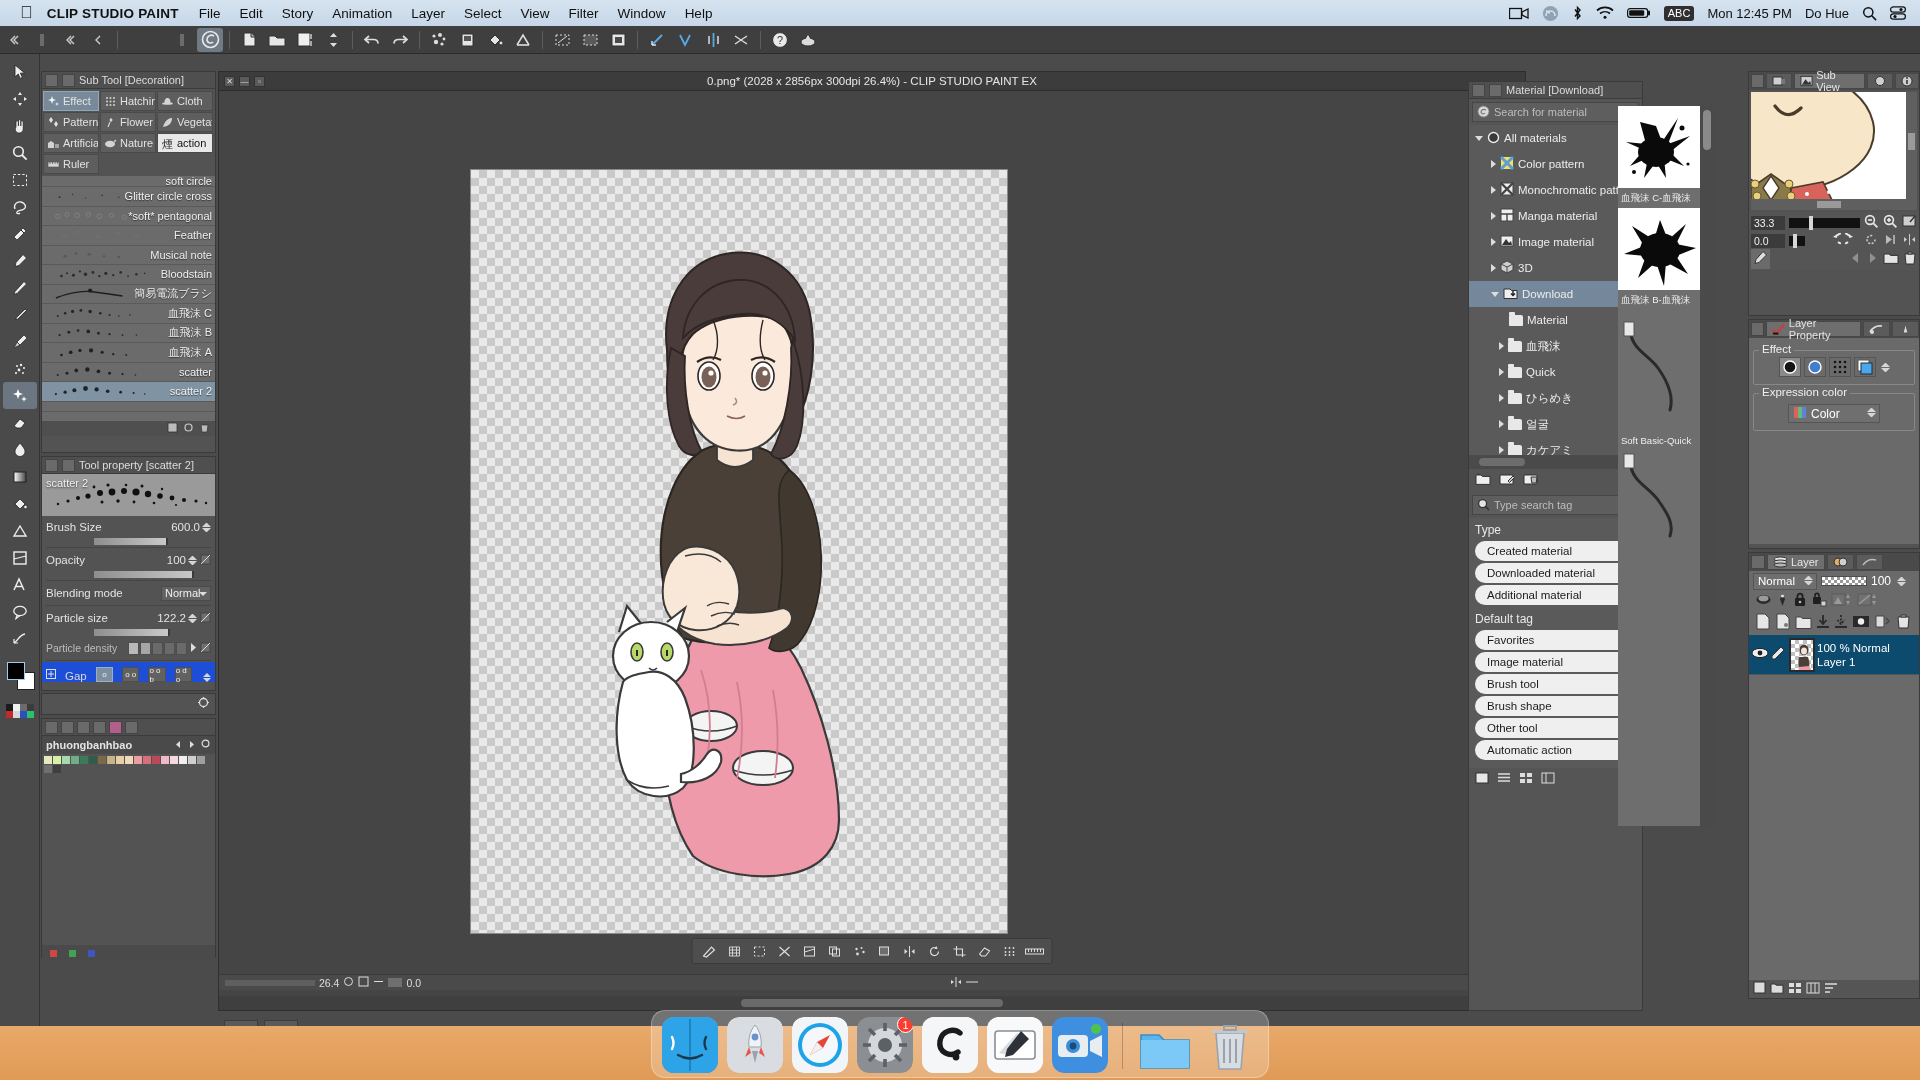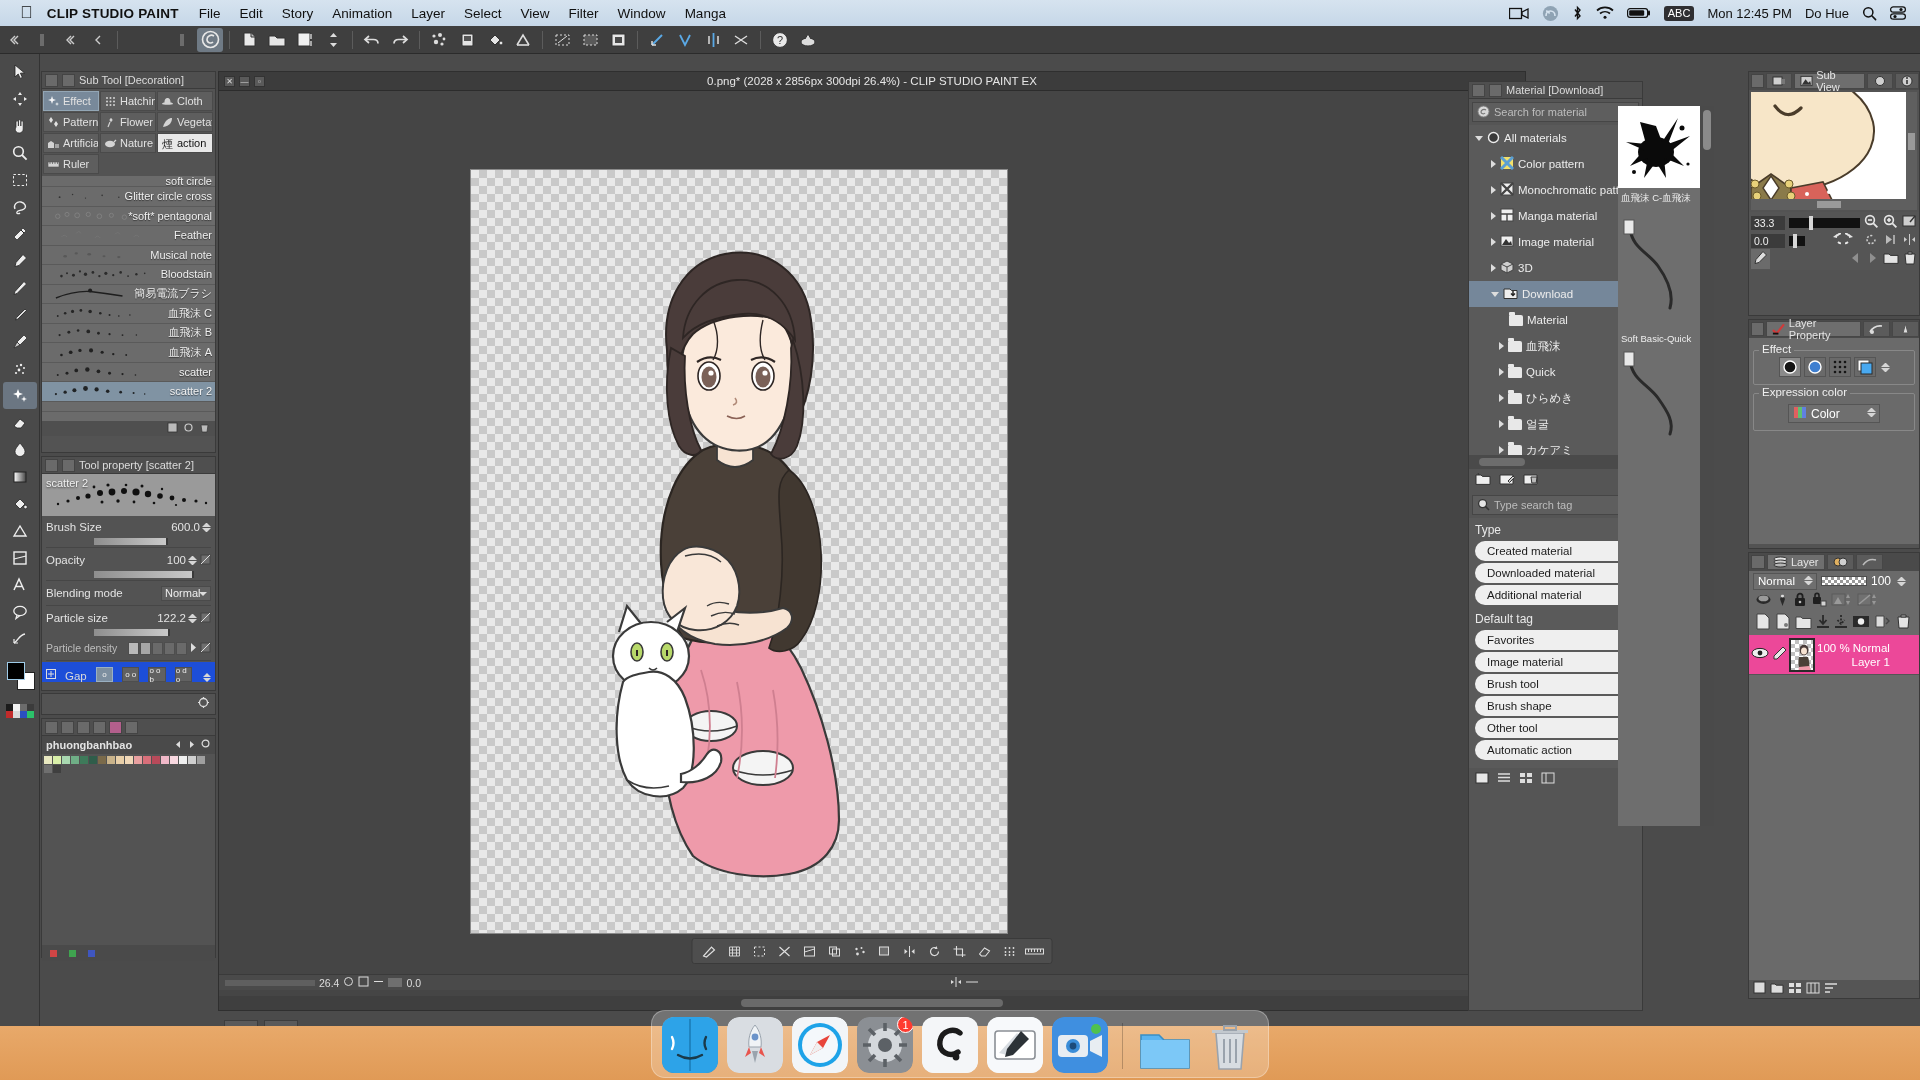--- a/index.html
+++ b/index.html
@@ -183,22 +183,22 @@
      padding:0 16px 0 4px; font-size:12px; color:#fff; position:relative; width:92px; margin:4px auto 0;}
   .layerpnl{ background:#6a6a6a; }
   .lp-top{ height:20px; display:flex; align-items:center; gap:4px; padding:2px 4px;}
   .blendsel{ width:64px; height:17px; background:#6f6f6f; border:1px solid #555; font-size:11.5px;
      color:#fff; display:flex; align-items:center; padding-left:4px; position:relative;}
   .opq-track{ width:46px; height:10px;
      background-image:linear-gradient(45deg,#999 25%,transparent 25%,transparent 75%,#999 75%),
        linear-gradient(45deg,#999 25%,#fff 25%,#fff 75%,#999 75%);
      background-size:6px 6px; background-position:0 0,3px 3px; border:1px solid #4e4e4e;}
   .licons{ height:20px; display:flex; align-items:center; gap:4px; padding:0 6px; }
-  .layerrow{ height:40px; background:#ec4899; display:flex; align-items:center; gap:2px; padding:0 2px;
-     border-bottom:1px solid #555;text-align:right;}
+  .layerrow{ height:40px; background:#0c4a6e; display:flex; align-items:center; gap:2px; padding:0 2px;
+     border-bottom:1px solid #555;}
   .lr-th{ width:26px;height:34px; border:2px solid #2a2a2a;
      background-image:linear-gradient(45deg,#c0c0c0 25%,transparent 25%,transparent 75%,#c0c0c0 75%),
        linear-gradient(45deg,#c0c0c0 25%,#fff 25%,#fff 75%,#c0c0c0 75%);
      background-size:8px 8px; background-position:0 0,4px 4px; position:relative; overflow:hidden;}
   .lr-txt{ font-size:11.5px; color:#fff; line-height:14px;}
   .layerbottom{ position:absolute; left:0; right:0; bottom:0; height:18px; background:#555;
      display:flex; align-items:center; gap:4px; padding:0 4px;}
 
   
   .deskbg{ position:absolute; left:0; top:1026px; width:1920px; height:54px;
@@ -223,21 +223,21 @@
     <span class="appname">CLIP STUDIO PAINT</span>
     <span class="mi">File</span>
     <span class="mi">Edit</span>
     <span class="mi">Story</span>
     <span class="mi">Animation</span>
     <span class="mi">Layer</span>
     <span class="mi">Select</span>
     <span class="mi">View</span>
     <span class="mi">Filter</span>
     <span class="mi">Window</span>
-    <span class="mi">Manga</span>
+    <span class="mi">Help</span>
     <span class="right">
       <span class="ic">
         <svg width="20" height="13" viewBox="0 0 20 13">
             <rect x="0.5" y="1.5" width="12" height="10" fill="none" stroke="#111" stroke-width="1.3"></rect>
             <path d="M13 5 L19 2 L19 11 L13 8 Z" fill="none" stroke="#111" stroke-width="1.3"></path>
           </svg>
       </span>
       <span class="ic">
         <svg width="17" height="17" viewBox="0 0 17 17">
             <circle cx="8.5" cy="8.5" r="7.6" fill="#8fa3b4"></circle>
@@ -1414,20 +1414,32 @@
               <g fill="#0a0a0a">
                 <ellipse cx="38" cy="46" rx="18" ry="15"></ellipse>
                 <path d="M38 20 L44 36 L60 12 L50 38 L72 30 L52 46 L66 60 L46 52 L48 72 L38 56 L26 72 L30 52 L12 60 L26 44 L8 36 L28 38 L22 16z"></path>
                 <circle cx="64" cy="22" r="2.5"></circle>
                 <circle cx="16" cy="66" r="2"></circle>
                 <circle cx="70" cy="58" r="1.6"></circle>
               </g>
             </svg>
         </div>
         <div class="thumbcap">血飛沫  C-血飛沫</div>
+      </div>
+      <div class="thumbitem">
+        <div class="thumbimg">
+          <svg width="82" height="82" viewBox="0 0 82 82">
+              <rect width="82" height="82" fill="#fff"></rect>
+              <g fill="#0a0a0a">
+                <ellipse cx="42" cy="42" rx="20" ry="17"></ellipse>
+                <path d="M42 12 L50 32 L68 16 L58 36 L78 40 L58 48 L70 66 L48 54 L46 78 L38 54 L20 70 L28 48 L6 46 L26 38 L14 18 L36 32z"></path>
+              </g>
+            </svg>
+        </div>
+        <div class="thumbcap">血飛沫  B-血飛沫</div>
       </div>
       <div class="thumbitem">
         <div class="thumbimg" style="background:#6e6e6e;height:120px">
           <svg width="82" height="120" viewBox="0 0 82 120">
               <rect width="82" height="120" fill="#6e6e6e"></rect>
               <path d="M12 20 C14 40 30 44 40 58 C50 72 56 86 52 100" fill="none" stroke="#2a2a2a" stroke-width="3" stroke-linecap="round"></path>
               <rect x="6" y="12" width="10" height="14" fill="#e8e8e8" stroke="#555"></rect>
             </svg>
         </div>
         <div class="thumbcap">Soft Basic-Quick</div>

